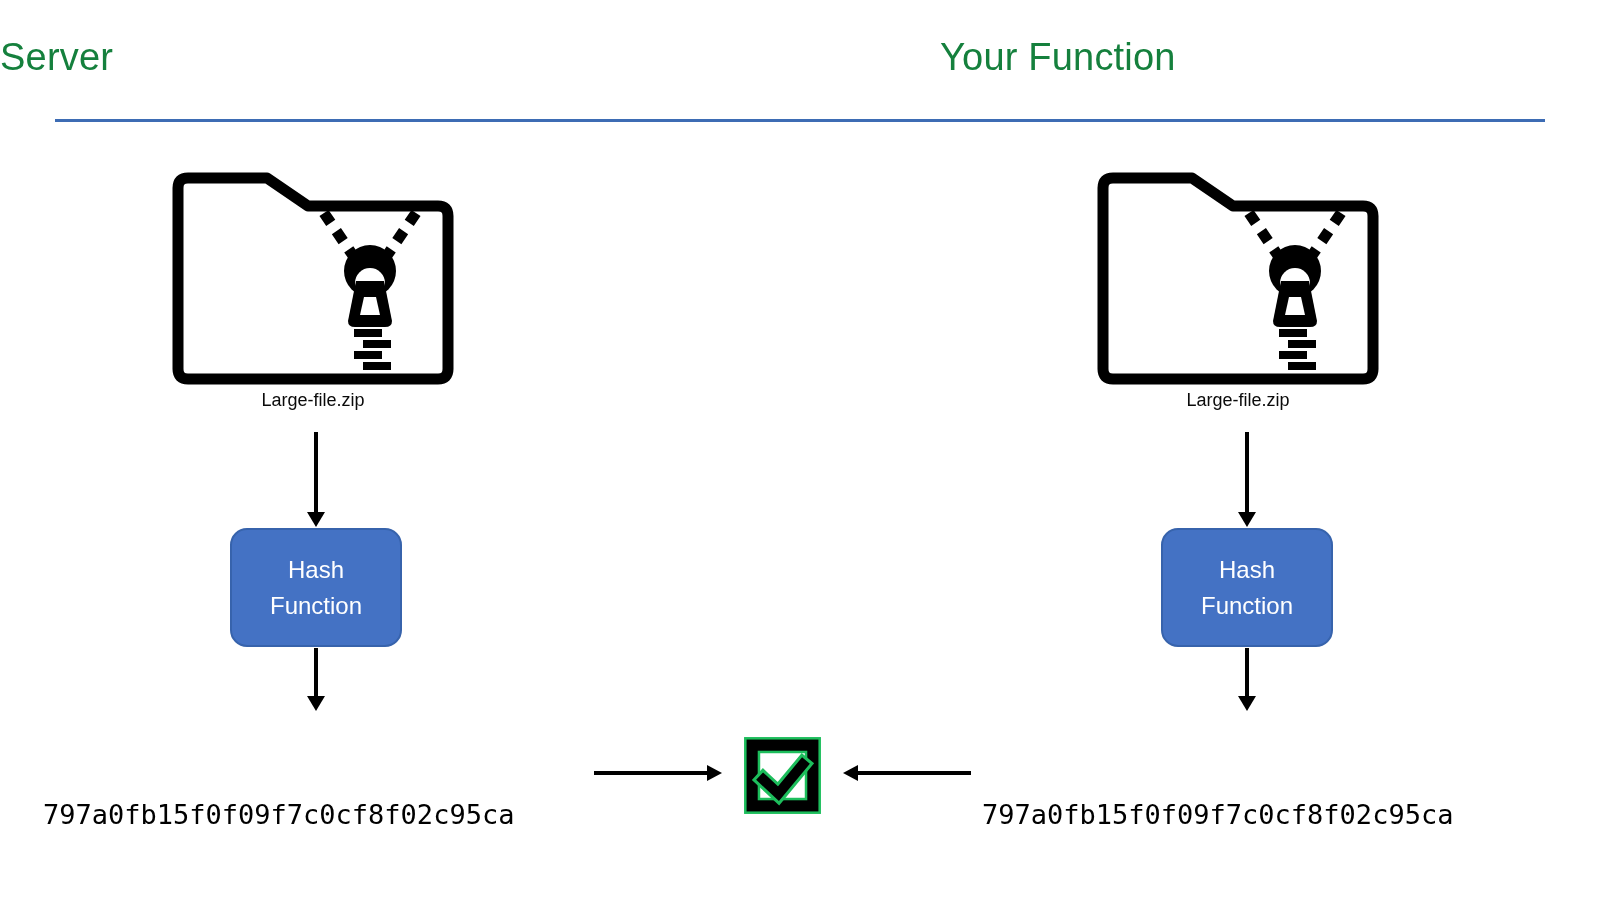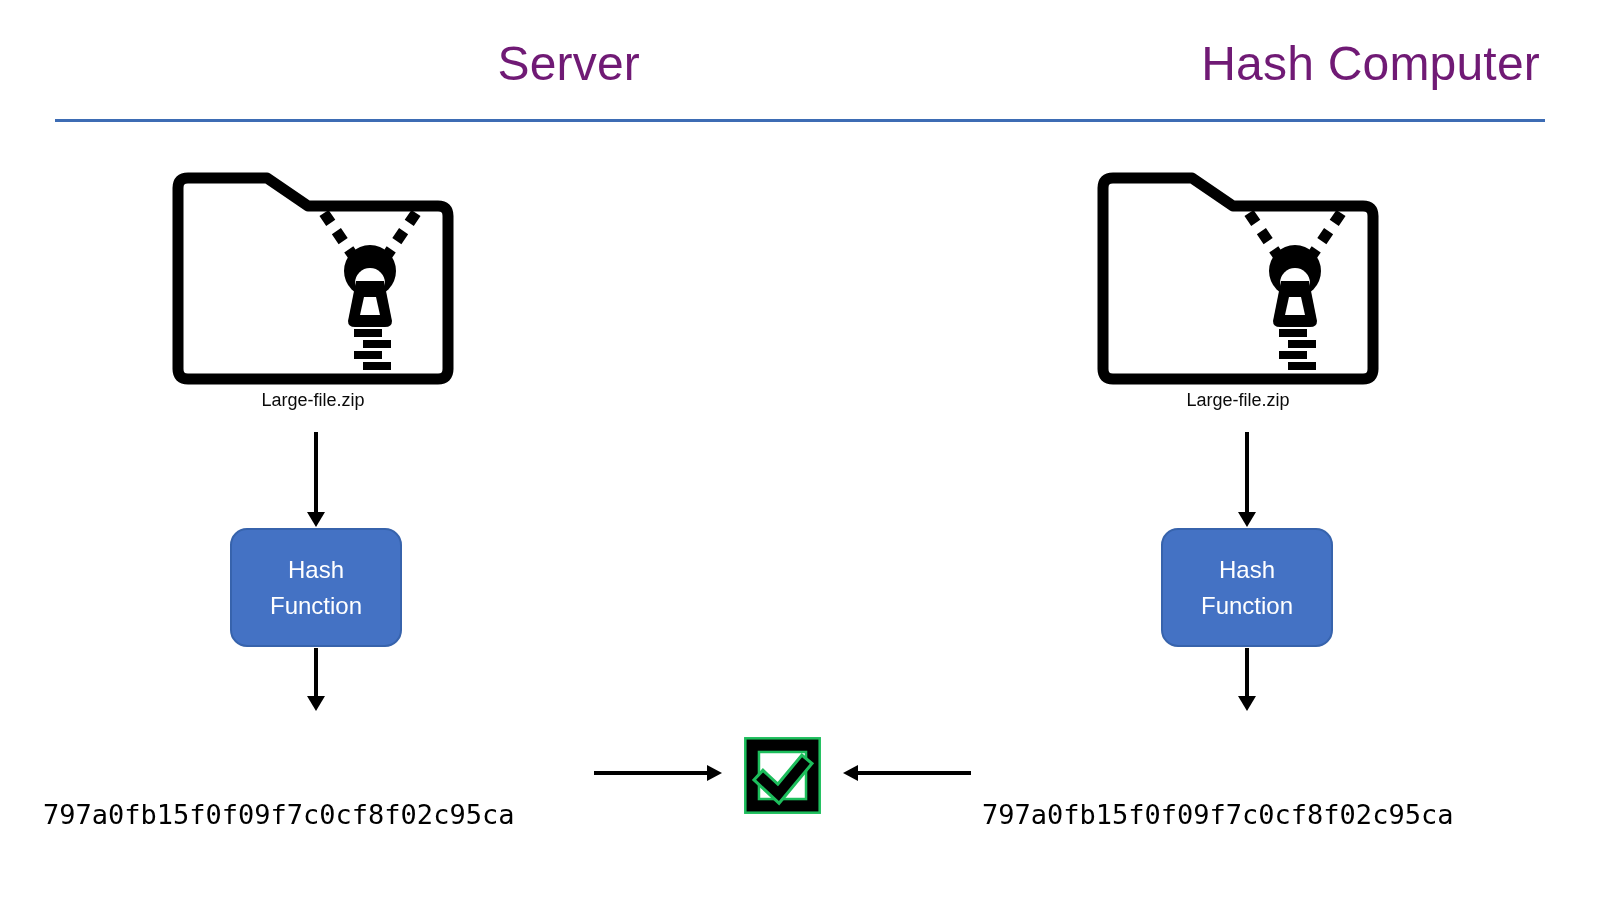--- a/index.html
+++ b/index.html
@@ -1,22 +1,22 @@
 <!DOCTYPE html>
 <html style="--box-fill: #4472c4; --box-border: #3763ac; --divider: #3d6cb4; --check-green: #1dbe5c; --ink: #000000;"><head>
 <meta charset="utf-8">
 <style>
   html,body{margin:0;padding:0;background:#ffffff;}
   .canvas{
     position:relative;width:1600px;height:900px;background:#ffffff;overflow:hidden;
     font-family:"Liberation Sans",sans-serif;color:#000;
   }
   .col-title{
-    position:absolute;top:36px;font-size:48px;font-weight:500;letter-spacing:0.2px;
-    text-align:right;white-space:nowrap;color:#701a75;
+    position:absolute;top:36px;font-size:38px;font-weight:500;letter-spacing:0.2px;
+    text-align:left;white-space:nowrap;color:#15803d;
   }
   .col-title.left{left:0;width:640px;}
   .col-title.right{left:940px;width:600px;}
   .divider{
     position:absolute;left:55px;top:119px;width:1490px;height:3px;
     background:var(--divider,#3d6cb4);
   }
   .folder-svg{position:absolute;width:290px;height:222px;}
   .file-label{
     position:absolute;top:390px;width:290px;text-align:center;
@@ -60,21 +60,21 @@
         <path d="M 196 128 L 208 128 L 212 146 L 192 146 Z" fill="#ffffff"></path>
         <rect x="186" y="160" width="28" height="8" fill="#000"></rect>
         <rect x="195" y="171" width="28" height="8" fill="#000"></rect>
         <rect x="186" y="182" width="28" height="8" fill="#000"></rect>
         <rect x="195" y="193" width="28" height="8" fill="#000"></rect>
       </symbol>
     </defs>
   </svg>
 
   <div class="col-title left">Server</div>
-  <div class="col-title right">Hash Computer</div>
+  <div class="col-title right">Your Function</div>
   <div class="divider"></div>
 
   <svg class="folder-svg" style="left:168px;top:168px" viewBox="0 0 290 220">
     <use href="#zipfolder"></use>
   </svg>
   <div class="file-label" style="left:168px">Large-file.zip</div>
 
   <div class="arrow-v" style="left:306px;top:432px;height:95px">
     <div class="stem"></div>
     <div class="head"></div>

